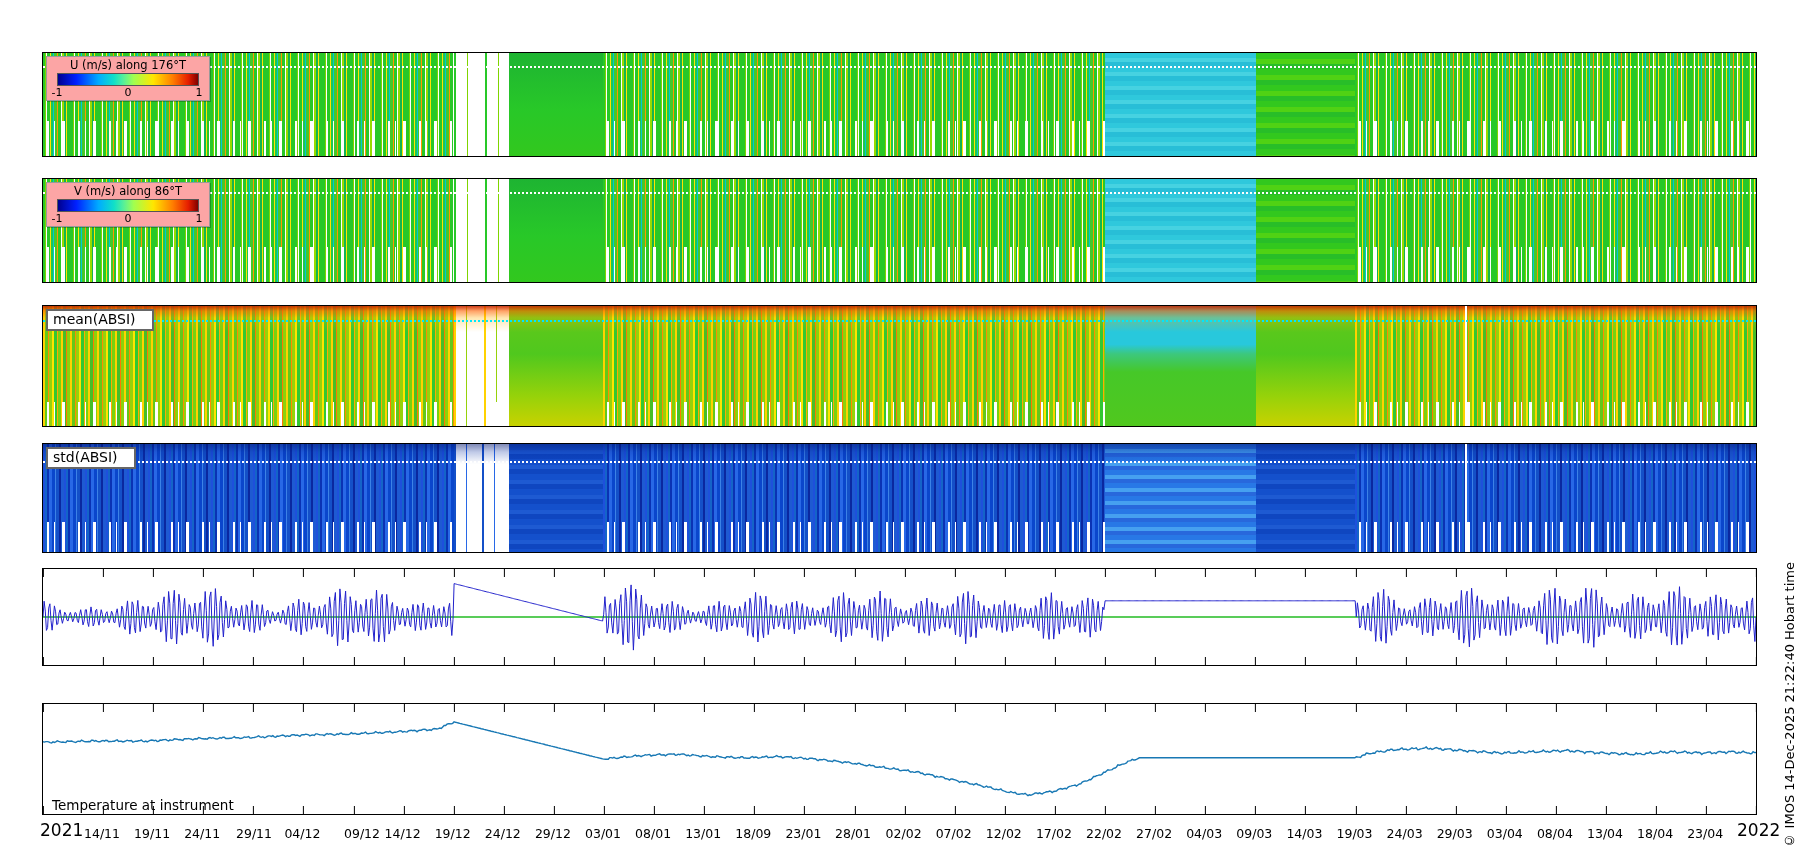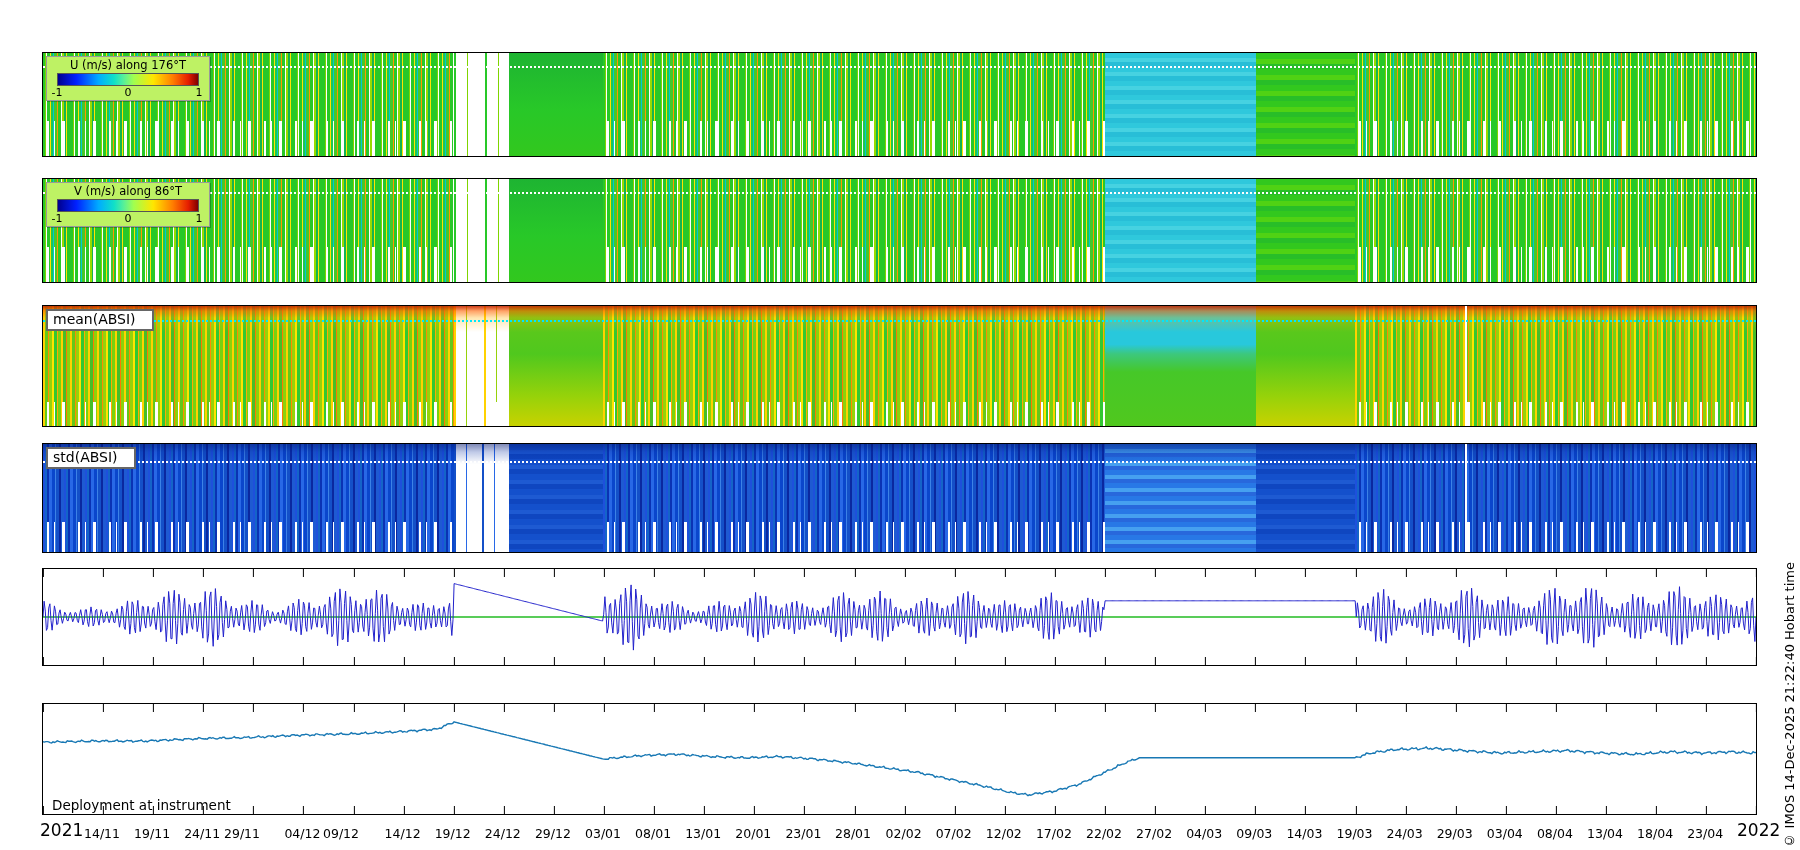--- a/index.html
+++ b/index.html
@@ -46,21 +46,21 @@
     #1450c8 13px 16px,#0a28a0 16px 18px,#1e5ad2 18px 21px);}
   .tex-std-sparse{background:repeating-linear-gradient(90deg,#1450c8 0 2px,rgba(0,0,0,0) 2px 12px,#2868e6 12px 13px,rgba(0,0,0,0) 13px 28px);}
   .tex-std-solid{background:repeating-linear-gradient(180deg,#1450cc 0 6px,#1e5ad2 6px 10px,#0f46c0 10px 15px);}
   .tex-std-light{background:repeating-linear-gradient(180deg,#2878e6 0 5px,#46a0f0 5px 9px,#2868dc 9px 13px);}
   .std-overlay{position:absolute;inset:0;pointer-events:none;
     background:linear-gradient(180deg,rgba(0,20,110,0.5) 0px,rgba(0,40,160,0.25) 8px,rgba(0,0,0,0) 20px);}
 
   .surface-line{position:absolute;left:0;right:0;height:0;border-top:2px dotted #fff;z-index:4;}
   .gapline{position:absolute;top:0;bottom:0;width:2px;background:#fff;z-index:3;}
 
-  .legend{position:absolute;left:3px;top:3px;width:162px;background:#bef264;border:1px solid #999;z-index:6;box-shadow:1px 1px 0 rgba(0,0,0,0.25);}
+  .legend{position:absolute;left:3px;top:3px;width:162px;background:#fca5a5;border:1px solid #999;z-index:6;box-shadow:1px 1px 0 rgba(0,0,0,0.25);}
   .legend-title{font-size:11.5px;text-align:center;padding-top:1px;white-space:nowrap;}
   .cbar{height:11px;margin:1px 10px 0 10px;border:1px solid #555;
     background:linear-gradient(90deg,#00008f 0%,#0020ff 13%,#00acff 29%,#10e0c8 40%,#58f098 47%,#a0ff50 54%,#ffe600 68%,#ff7d00 82%,#e61e00 93%,#800000 100%);}
   .cbar-labels{position:relative;height:14px;margin:0 10px;font-size:11px;}
   .cbar-labels span{position:absolute;transform:translateX(-50%);}
 
   .panel-label{position:absolute;left:3px;top:3px;background:#fff;border:2px solid #666;font-size:14px;padding:0 16px 2px 5px;z-index:6;white-space:nowrap;}
   .temp-label{position:absolute;left:9px;bottom:1px;font-size:13.5px;z-index:6;background:transparent;}
   .ytickline{position:absolute;right:100%;width:5px;height:1px;background:#000;}
 
@@ -209,44 +209,44 @@
       <div class="ytickline" style="top: 93.48%;"></div>
     </div>
 
 
   <div class="panel" id="panel-temp">
     <div class="xticks xticks-top"></div>
     <svg class="chart-svg" id="temp-svg" viewBox="0 0 1713 110" preserveAspectRatio="none">
       <polyline id="temp-line" fill="none" stroke-width="1.4" points="0.0,37.7 1.4,38.1 2.9,37.6 4.3,37.6 5.7,37.8 7.1,38.7 8.6,39.1 10.0,37.9 11.4,38.4 12.8,37.9 14.3,36.8 15.7,37.4 17.1,37.8 18.6,38.3 20.0,38.0 21.4,38.4 22.8,38.5 24.3,36.8 25.7,37.2 27.1,37.3 28.6,37.0 30.0,37.7 31.4,38.1 32.8,38.5 34.3,37.4 35.7,37.2 37.1,37.5 38.5,36.2 40.0,36.9 41.4,37.6 42.8,37.7 44.3,37.7 45.7,37.5 47.1,37.8 48.5,36.3 50.0,36.2 51.4,37.2 52.8,36.6 54.2,37.4 55.7,37.8 57.1,37.8 58.5,37.0 60.0,36.4 61.4,37.1 62.8,36.2 64.2,36.5 65.7,37.8 67.1,37.5 68.5,37.6 69.9,37.2 71.4,37.2 72.8,36.4 74.2,35.9 75.7,37.4 77.1,37.1 78.5,37.3 79.9,38.0 81.4,37.5 82.8,36.9 84.2,36.2 85.7,36.8 87.1,36.7 88.5,36.5 89.9,38.1 91.4,37.7 92.8,37.2 94.2,37.2 95.6,36.8 97.1,36.5 98.5,36.0 99.9,37.4 101.4,37.7 102.8,37.1 104.2,37.9 105.6,37.2 107.1,36.4 108.5,36.0 109.9,36.3 111.3,36.7 112.8,36.2 114.2,37.5 115.6,37.4 117.1,36.1 118.5,36.3 119.9,35.8 121.3,35.6 122.8,35.5 124.2,36.3 125.6,37.0 127.0,35.9 128.5,36.4 129.9,36.1 131.3,34.8 132.8,35.0 134.2,35.2 135.6,35.8 137.0,35.5 138.5,36.0 139.9,36.4 141.3,34.7 142.8,34.8 144.2,34.8 145.6,34.4 147.0,34.8 148.5,35.2 149.9,36.0 151.3,35.0 152.7,34.7 154.2,35.0 155.6,33.6 157.0,33.9 158.5,34.6 159.9,34.8 161.3,35.0 162.7,34.8 164.2,35.3 165.6,33.9 167.0,33.5 168.4,34.3 169.9,33.7 171.3,34.3 172.7,34.8 174.2,35.1 175.6,34.5 177.0,33.6 178.4,34.3 179.9,33.2 181.3,33.2 182.7,34.5 184.1,34.4 185.6,34.5 187.0,34.2 188.4,34.3 189.9,33.5 191.3,32.6 192.7,33.8 194.1,33.6 195.6,33.7 197.0,34.6 198.4,34.3 199.8,33.8 201.3,32.9 202.7,33.3 204.1,33.1 205.6,32.6 207.0,34.1 208.4,34.0 209.8,33.6 211.3,33.5 212.7,33.1 214.1,32.7 215.6,31.8 217.0,32.9 218.4,33.3 219.8,32.7 221.3,33.7 222.7,33.3 224.1,32.5 225.5,31.9 227.0,31.9 228.4,32.4 229.8,31.7 231.3,32.9 232.7,33.3 234.1,32.1 235.5,32.3 237.0,31.8 238.4,31.4 239.8,31.0 241.2,31.7 242.7,32.7 244.1,31.7 245.5,32.2 247.0,32.2 248.4,30.9 249.8,30.8 251.2,30.8 252.7,31.4 254.1,31.1 255.5,31.6 256.9,32.4 258.4,30.9 259.8,30.8 261.2,30.8 262.7,30.2 264.1,30.4 265.5,30.8 266.9,31.9 268.4,31.2 269.8,30.9 271.2,31.4 272.7,29.9 274.1,29.9 275.5,30.4 276.9,30.7 278.4,30.9 279.8,30.9 281.2,31.7 282.6,30.4 284.1,29.6 285.5,30.3 286.9,29.7 288.4,30.0 289.8,30.6 291.2,31.2 292.6,30.8 294.1,29.9 295.5,30.5 296.9,29.5 298.3,29.0 299.8,30.2 301.2,30.3 302.6,30.5 304.1,30.4 305.5,30.6 306.9,29.9 308.3,28.7 309.8,29.7 311.2,29.5 312.6,29.4 314.0,30.3 315.5,30.3 316.9,30.0 318.3,29.0 319.8,29.2 321.2,28.9 322.6,28.1 324.0,29.5 325.5,29.7 326.9,29.4 328.3,29.4 329.8,29.1 331.2,28.8 332.6,27.5 334.0,28.3 335.5,28.9 336.9,28.3 338.3,29.3 339.7,29.2 341.2,28.6 342.6,27.8 344.0,27.6 345.5,28.0 346.9,27.2 348.3,28.3 349.7,29.0 351.2,28.1 352.6,28.2 354.0,27.8 355.4,27.3 356.9,26.7 358.3,27.0 359.7,28.2 361.2,27.4 362.6,27.9 364.0,28.1 365.4,26.9 366.9,26.5 368.3,26.2 369.7,26.7 371.2,26.3 372.6,26.7 374.0,27.8 375.4,26.6 376.9,26.2 378.3,26.2 379.7,25.4 381.1,25.3 382.6,25.5 384.0,26.6 385.4,26.1 386.9,25.8 388.3,26.4 389.7,25.0 391.1,24.5 392.6,24.7 394.0,25.0 395.4,24.7 396.8,24.0 398.3,24.5 399.7,23.0 401.1,21.5 402.6,21.5 404.0,20.2 405.4,19.8 406.8,19.7 408.3,19.9 409.7,19.3 411.1,17.8 412.5,18.3 414.0,18.6 415.4,19.0 416.8,19.4 418.3,19.7 419.7,20.1 421.1,20.4 422.5,20.8 424.0,21.1 425.4,21.5 426.8,21.8 428.3,22.2 429.7,22.6 431.1,22.9 432.5,23.3 434.0,23.6 435.4,24.0 436.8,24.3 438.2,24.7 439.7,25.0 441.1,25.4 442.5,25.7 444.0,26.1 445.4,26.5 446.8,26.8 448.2,27.2 449.7,27.5 451.1,27.9 452.5,28.2 453.9,28.6 455.4,28.9 456.8,29.3 458.2,29.7 459.7,30.0 461.1,30.4 462.5,30.7 463.9,31.1 465.4,31.4 466.8,31.8 468.2,32.1 469.6,32.5 471.1,32.8 472.5,33.2 473.9,33.6 475.4,33.9 476.8,34.3 478.2,34.6 479.6,35.0 481.1,35.3 482.5,35.7 483.9,36.0 485.3,36.4 486.8,36.8 488.2,37.1 489.6,37.5 491.1,37.8 492.5,38.2 493.9,38.5 495.3,38.9 496.8,39.2 498.2,39.6 499.6,39.9 501.1,40.3 502.5,40.7 503.9,41.0 505.3,41.4 506.8,41.7 508.2,42.1 509.6,42.4 511.0,42.8 512.5,43.1 513.9,43.5 515.3,43.9 516.8,44.2 518.2,44.6 519.6,44.9 521.0,45.3 522.5,45.6 523.9,46.0 525.3,46.3 526.7,46.7 528.2,47.0 529.6,47.4 531.0,47.8 532.5,48.1 533.9,48.5 535.3,48.8 536.7,49.2 538.2,49.5 539.6,49.9 541.0,50.2 542.4,50.6 543.9,51.0 545.3,51.3 546.7,51.7 548.2,52.0 549.6,52.4 551.0,52.7 552.4,53.1 553.9,53.4 555.3,53.8 556.7,54.1 558.2,54.5 559.6,54.9 561.0,55.1 562.4,55.3 563.9,55.2 565.3,55.2 566.7,53.6 568.1,53.6 569.6,54.1 571.0,53.3 572.4,54.1 573.9,54.5 575.3,54.3 576.7,53.6 578.1,53.0 579.6,53.3 581.0,52.0 582.4,52.4 583.8,53.5 585.3,53.0 586.7,53.1 588.1,52.9 589.6,52.6 591.0,51.5 592.4,51.0 593.8,52.1 595.3,51.5 596.7,51.8 598.1,52.6 599.5,51.8 601.0,51.4 602.4,50.7 603.8,51.1 605.3,50.6 606.7,50.5 608.1,52.1 609.5,51.5 611.0,51.3 612.4,51.4 613.8,50.7 615.3,50.2 616.7,49.8 618.1,51.0 619.5,51.0 621.0,50.7 622.4,51.8 623.8,50.9 625.2,50.1 626.7,49.9 628.1,50.0 629.5,50.1 631.0,49.8 632.4,51.2 633.8,51.1 635.2,50.2 636.7,50.7 638.1,50.1 639.5,49.9 640.9,50.0 642.4,51.0 643.8,51.7 645.2,51.0 646.7,52.0 648.1,51.6 649.5,50.5 650.9,50.9 652.4,51.1 653.8,51.6 655.2,51.6 656.7,52.5 658.1,53.0 659.5,51.6 660.9,52.0 662.4,51.9 663.8,51.4 665.2,52.1 666.6,52.7 668.1,53.5 669.5,52.8 670.9,53.0 672.4,53.2 673.8,51.7 675.2,52.2 676.6,52.8 678.1,53.0 679.5,53.4 680.9,53.6 682.3,54.1 683.8,52.7 685.2,52.6 686.6,53.2 688.1,52.4 689.5,53.2 690.9,54.0 692.3,54.3 693.8,53.9 695.2,53.4 696.6,53.9 698.0,52.7 699.5,52.8 700.9,54.1 702.3,53.9 703.8,54.3 705.2,54.2 706.6,54.2 708.0,53.2 709.5,52.5 710.9,53.6 712.3,53.0 713.8,53.2 715.2,54.3 716.6,53.9 718.0,53.6 719.5,52.8 720.9,53.1 722.3,52.5 723.7,52.1 725.2,53.7 726.6,53.4 728.0,53.2 729.5,53.5 730.9,52.9 732.3,52.4 733.7,51.6 735.2,52.6 736.6,52.7 738.0,52.5 739.4,53.9 740.9,53.5 742.3,52.9 743.7,52.7 745.2,52.7 746.6,53.0 748.0,52.6 749.4,54.1 750.9,54.5 752.3,53.7 753.7,54.3 755.1,53.8 756.6,53.4 758.0,53.2 759.4,54.0 760.9,54.9 762.3,54.3 763.7,55.4 765.1,55.4 766.6,54.2 768.0,54.3 769.4,54.3 770.9,54.8 772.3,54.8 773.7,55.8 775.1,56.7 776.6,55.5 778.0,55.8 779.4,55.8 780.8,55.2 782.3,55.6 783.7,56.2 785.1,57.3 786.6,56.9 788.0,57.2 789.4,57.7 790.8,56.3 792.3,56.5 793.7,57.1 795.1,57.3 796.5,57.8 798.0,58.2 799.4,59.2 800.8,58.1 802.3,57.8 803.7,58.5 805.1,57.7 806.5,58.3 808.0,59.2 809.4,59.9 810.8,59.9 812.2,59.6 813.7,60.3 815.1,59.2 816.5,59.1 818.0,60.4 819.4,60.5 820.8,61.1 822.2,61.5 823.7,62.0 825.1,61.4 826.5,60.6 828.0,61.7 829.4,61.4 830.8,61.7 832.2,63.0 833.7,63.3 835.1,63.3 836.5,62.8 837.9,63.2 839.4,62.9 840.8,62.3 842.2,64.0 843.7,64.3 845.1,64.4 846.5,65.1 847.9,65.0 849.4,64.7 850.8,63.9 852.2,64.9 853.6,65.3 855.1,65.0 856.5,66.6 857.9,66.8 859.4,66.4 860.8,66.1 862.2,66.2 863.6,66.5 865.1,65.9 866.5,67.4 867.9,68.2 869.3,67.7 870.8,68.4 872.2,68.2 873.6,67.8 875.1,67.5 876.5,68.2 877.9,69.5 879.3,69.1 880.8,70.4 882.2,71.0 883.6,70.1 885.1,70.2 886.5,70.3 887.9,70.8 889.3,70.8 890.8,71.9 892.2,73.3 893.6,72.4 895.0,72.9 896.5,73.1 897.9,72.5 899.3,72.8 900.8,73.4 902.2,74.7 903.6,74.6 905.0,75.1 906.5,76.1 907.9,74.9 909.3,75.0 910.7,75.5 912.2,75.8 913.6,76.4 915.0,77.0 916.5,78.4 917.9,77.7 919.3,77.4 920.7,78.2 922.2,77.5 923.6,77.9 925.0,78.8 926.4,79.8 927.9,80.1 929.3,79.9 930.7,80.9 932.2,80.0 933.6,79.6 935.0,80.8 936.4,81.0 937.9,81.7 939.3,82.3 940.7,83.2 942.2,82.9 943.6,82.0 945.0,83.2 946.4,82.9 947.9,83.0 949.3,84.5 950.7,85.1 952.1,85.5 953.6,85.2 955.0,85.8 956.4,85.6 957.9,84.8 959.3,86.4 960.7,86.9 962.1,87.3 963.6,88.1 965.0,88.4 966.4,88.5 967.8,87.5 969.3,88.3 970.7,88.7 972.1,88.3 973.6,89.8 975.0,90.3 976.4,90.2 977.8,89.9 979.3,89.8 980.7,90.1 982.1,89.3 983.5,90.5 985.0,91.6 986.4,90.8 987.8,91.2 989.3,90.7 990.7,90.0 992.1,89.0 993.5,88.9 995.0,89.7 996.4,88.8 997.8,89.5 999.3,90.0 1000.7,88.8 1002.1,88.4 1003.5,87.8 1005.0,87.8 1006.4,87.1 1007.8,87.4 1009.2,88.6 1010.7,87.5 1012.1,87.2 1013.5,87.0 1015.0,85.6 1016.4,84.9 1017.8,84.5 1019.2,85.2 1020.7,84.6 1022.1,84.3 1023.5,84.9 1024.9,83.3 1026.4,82.4 1027.8,82.1 1029.2,81.6 1030.7,81.4 1032.1,81.1 1033.5,82.1 1034.9,81.0 1036.4,80.0 1037.8,79.9 1039.2,78.1 1040.6,77.3 1042.1,77.0 1043.5,77.1 1044.9,76.7 1046.4,75.5 1047.8,75.8 1049.2,74.2 1050.6,72.5 1052.1,72.5 1053.5,71.7 1054.9,71.4 1056.4,70.9 1057.8,71.1 1059.2,70.2 1060.6,68.3 1062.1,68.3 1063.5,67.0 1064.9,65.8 1066.3,66.1 1067.8,65.9 1069.2,65.6 1070.6,64.3 1072.1,64.0 1073.5,63.0 1074.9,60.9 1076.3,61.2 1077.8,60.8 1079.2,60.1 1080.6,60.0 1082.0,59.6 1083.5,59.0 1084.9,57.1 1086.3,56.9 1087.8,56.6 1089.2,55.3 1090.6,56.0 1092.0,56.0 1093.5,55.4 1094.9,54.6 1096.3,53.8 1097.7,53.8 1099.2,53.8 1100.6,53.8 1102.0,53.8 1103.5,53.8 1104.9,53.8 1106.3,53.8 1107.7,53.8 1109.2,53.8 1110.6,53.8 1112.0,53.8 1113.5,53.8 1114.9,53.8 1116.3,53.8 1117.7,53.8 1119.2,53.8 1120.6,53.8 1122.0,53.8 1123.4,53.8 1124.9,53.8 1126.3,53.8 1127.7,53.8 1129.2,53.8 1130.6,53.8 1132.0,53.8 1133.4,53.8 1134.9,53.8 1136.3,53.8 1137.7,53.8 1139.1,53.8 1140.6,53.8 1142.0,53.8 1143.4,53.8 1144.9,53.8 1146.3,53.8 1147.7,53.8 1149.1,53.8 1150.6,53.8 1152.0,53.8 1153.4,53.8 1154.8,53.8 1156.3,53.8 1157.7,53.8 1159.1,53.8 1160.6,53.8 1162.0,53.8 1163.4,53.8 1164.8,53.8 1166.3,53.8 1167.7,53.8 1169.1,53.8 1170.5,53.8 1172.0,53.8 1173.4,53.8 1174.8,53.8 1176.3,53.8 1177.7,53.8 1179.1,53.8 1180.5,53.8 1182.0,53.8 1183.4,53.8 1184.8,53.8 1186.3,53.8 1187.7,53.8 1189.1,53.8 1190.5,53.8 1192.0,53.8 1193.4,53.8 1194.8,53.8 1196.2,53.8 1197.7,53.8 1199.1,53.8 1200.5,53.8 1202.0,53.8 1203.4,53.8 1204.8,53.8 1206.2,53.8 1207.7,53.8 1209.1,53.8 1210.5,53.8 1211.9,53.8 1213.4,53.8 1214.8,53.8 1216.2,53.8 1217.7,53.8 1219.1,53.8 1220.5,53.8 1221.9,53.8 1223.4,53.8 1224.8,53.8 1226.2,53.8 1227.7,53.8 1229.1,53.8 1230.5,53.8 1231.9,53.8 1233.4,53.8 1234.8,53.8 1236.2,53.8 1237.6,53.8 1239.1,53.8 1240.5,53.8 1241.9,53.8 1243.4,53.8 1244.8,53.8 1246.2,53.8 1247.6,53.8 1249.1,53.8 1250.5,53.8 1251.9,53.8 1253.3,53.8 1254.8,53.8 1256.2,53.8 1257.6,53.8 1259.1,53.8 1260.5,53.8 1261.9,53.8 1263.3,53.8 1264.8,53.8 1266.2,53.8 1267.6,53.8 1269.0,53.8 1270.5,53.8 1271.9,53.8 1273.3,53.8 1274.8,53.8 1276.2,53.8 1277.6,53.8 1279.0,53.8 1280.5,53.8 1281.9,53.8 1283.3,53.8 1284.8,53.8 1286.2,53.8 1287.6,53.8 1289.0,53.8 1290.5,53.8 1291.9,53.8 1293.3,53.8 1294.7,53.8 1296.2,53.8 1297.6,53.8 1299.0,53.8 1300.5,53.8 1301.9,53.8 1303.3,53.8 1304.7,53.8 1306.2,53.8 1307.6,53.8 1309.0,53.8 1310.4,53.8 1311.9,53.8 1313.3,52.8 1314.7,53.0 1316.2,53.1 1317.6,53.5 1319.0,51.6 1320.4,51.0 1321.9,51.0 1323.3,49.0 1324.7,49.3 1326.1,49.7 1327.6,49.7 1329.0,49.4 1330.4,49.0 1331.9,49.3 1333.3,47.3 1334.7,46.9 1336.1,47.8 1337.6,47.1 1339.0,47.7 1340.4,48.0 1341.8,48.1 1343.3,46.9 1344.7,45.8 1346.1,46.5 1347.6,45.2 1349.0,45.3 1350.4,46.6 1351.8,46.3 1353.3,46.1 1354.7,45.5 1356.1,45.7 1357.6,44.6 1359.0,43.8 1360.4,45.5 1361.8,45.1 1363.3,45.3 1364.7,46.1 1366.1,45.6 1367.5,44.9 1369.0,43.8 1370.4,44.6 1371.8,44.4 1373.3,43.9 1374.7,45.8 1376.1,45.5 1377.5,44.9 1379.0,44.6 1380.4,44.2 1381.8,43.9 1383.2,43.0 1384.7,44.6 1386.1,45.0 1387.5,44.3 1389.0,45.4 1390.4,44.9 1391.8,44.2 1393.2,43.6 1394.7,44.2 1396.1,44.9 1397.5,44.4 1399.0,46.0 1400.4,46.3 1401.8,45.1 1403.2,45.3 1404.7,44.9 1406.1,44.9 1407.5,44.7 1408.9,45.9 1410.4,47.1 1411.8,46.0 1413.2,46.7 1414.7,46.6 1416.1,45.3 1417.5,45.5 1418.9,45.8 1420.4,46.9 1421.8,46.6 1423.2,47.4 1424.6,48.2 1426.1,46.5 1427.5,46.6 1428.9,46.7 1430.4,46.5 1431.8,46.9 1433.2,47.6 1434.6,48.9 1436.1,47.9 1437.5,47.7 1438.9,48.3 1440.3,46.8 1441.8,47.1 1443.2,47.9 1444.6,48.6 1446.1,48.8 1447.5,48.8 1448.9,49.7 1450.3,48.2 1451.8,47.6 1453.2,48.7 1454.6,48.2 1456.0,48.9 1457.5,49.5 1458.9,50.1 1460.3,49.4 1461.8,48.2 1463.2,49.0 1464.6,47.8 1466.0,47.6 1467.5,49.0 1468.9,49.1 1470.3,49.2 1471.8,48.8 1473.2,49.1 1474.6,48.1 1476.0,46.8 1477.5,48.2 1478.9,48.0 1480.3,48.1 1481.7,49.0 1483.2,48.9 1484.6,48.5 1486.0,47.1 1487.5,47.7 1488.9,47.4 1490.3,46.7 1491.7,48.4 1493.2,48.5 1494.6,48.2 1496.0,48.0 1497.4,47.6 1498.9,47.3 1500.3,46.0 1501.7,47.2 1503.2,47.9 1504.6,47.2 1506.0,48.3 1507.4,48.0 1508.9,47.2 1510.3,46.3 1511.7,46.4 1513.1,47.0 1514.6,46.1 1516.0,47.5 1517.4,48.2 1518.9,47.0 1520.3,47.0 1521.7,46.4 1523.1,46.2 1524.6,45.5 1526.0,46.4 1527.4,47.9 1528.9,47.0 1530.3,47.7 1531.7,47.9 1533.1,46.7 1534.6,46.5 1536.0,46.6 1537.4,47.6 1538.8,47.4 1540.3,48.1 1541.7,49.4 1543.1,47.9 1544.6,47.8 1546.0,47.8 1547.4,47.5 1548.8,47.6 1550.3,48.1 1551.7,49.8 1553.1,49.1 1554.5,48.9 1556.0,49.6 1557.4,48.1 1558.8,48.0 1560.3,48.5 1561.7,49.2 1563.1,49.5 1564.5,49.5 1566.0,50.7 1567.4,49.4 1568.8,48.5 1570.3,49.2 1571.7,48.7 1573.1,49.1 1574.5,49.7 1576.0,50.7 1577.4,50.5 1578.8,49.4 1580.2,50.2 1581.7,49.1 1583.1,48.6 1584.5,49.8 1586.0,50.2 1587.4,50.7 1588.8,50.4 1590.2,51.0 1591.7,50.4 1593.1,48.8 1594.5,49.9 1595.9,49.6 1597.4,49.5 1598.8,50.4 1600.2,50.6 1601.7,50.5 1603.1,49.0 1604.5,49.3 1605.9,49.0 1607.4,47.8 1608.8,49.3 1610.2,49.7 1611.6,49.5 1613.1,49.3 1614.5,49.0 1615.9,48.7 1617.4,47.1 1618.8,47.9 1620.2,48.6 1621.6,47.9 1623.1,49.0 1624.5,49.0 1625.9,48.4 1627.3,47.3 1628.8,47.2 1630.2,47.8 1631.6,46.8 1633.1,48.2 1634.5,49.3 1635.9,48.5 1637.3,48.6 1638.8,48.2 1640.2,48.0 1641.6,47.1 1643.1,47.6 1644.5,49.2 1645.9,48.4 1647.3,49.2 1648.8,49.7 1650.2,48.6 1651.6,48.1 1653.0,47.8 1654.5,48.7 1655.9,48.3 1657.3,48.9 1658.8,50.5 1660.2,49.3 1661.6,49.0 1663.0,48.9 1664.5,48.2 1665.9,48.0 1667.3,48.0 1668.7,49.6 1670.2,49.1 1671.6,48.7 1673.0,49.6 1674.5,48.1 1675.9,47.5 1677.3,47.5 1678.7,48.0 1680.2,48.3 1681.6,48.1 1683.0,49.5 1684.4,48.5 1685.9,47.2 1687.3,47.7 1688.7,47.1 1690.2,47.3 1691.6,47.7 1693.0,49.0 1694.4,49.2 1695.9,48.1 1697.3,49.0 1698.7,48.1 1700.2,47.1 1701.6,48.1 1703.0,48.5 1704.4,49.1 1705.9,48.9 1707.3,49.8 1708.7,49.5 1710.1,47.7 1711.6,48.6 1713.0,48.5" stroke="#1878b4"></polyline>
     </svg>
     <div class="xticks xticks-bottom"></div>
-    <div class="temp-label">Deployment at instrument</div>
+    <div class="temp-label">Temperature at instrument</div>
   <div class="ytickline" style="top: 3.26%;"></div>
       <div class="ytickline" style="top: 25%;"></div>
       <div class="ytickline" style="top: 46.74%;"></div>
       <div class="ytickline" style="top: 68.48%;"></div>
       <div class="ytickline" style="top: 90.22%;"></div>
     </div>
 
   <div class="year" id="year-left">2021</div>
   <div class="xaxis" id="xaxis-dates">
       <span class="xdate" style="left: 60px;">14/11</span>
       <span class="xdate" style="left: 110.1px;">19/11</span>
       <span class="xdate" style="left: 160.2px;">24/11</span>
-      <span class="xdate" style="left: 200px;">29/11</span>
+      <span class="xdate" style="left: 212px;">29/11</span>
       <span class="xdate" style="left: 260.4px;">04/12</span>
-      <span class="xdate" style="left: 299px;">09/12</span>
+      <span class="xdate" style="left: 320px;">09/12</span>
       <span class="xdate" style="left: 360.6px;">14/12</span>
       <span class="xdate" style="left: 410.7px;">19/12</span>
       <span class="xdate" style="left: 460.8px;">24/12</span>
       <span class="xdate" style="left: 510.9px;">29/12</span>
       <span class="xdate" style="left: 561px;">03/01</span>
       <span class="xdate" style="left: 611.1px;">08/01</span>
       <span class="xdate" style="left: 661.2px;">13/01</span>
-      <span class="xdate" style="left: 711.3px;">20/01</span>
+      <span class="xdate" style="left: 711.3px;">18/09</span>
       <span class="xdate" style="left: 761.4px;">23/01</span>
       <span class="xdate" style="left: 811px; text-align: center;">28/01</span>
       <span class="xdate" style="left: 861.6px;">02/02</span>
       <span class="xdate" style="left: 911.7px;">07/02</span>
       <span class="xdate" style="left: 961.8px;">12/02</span>
       <span class="xdate" style="left: 1011.9px;">17/02</span>
       <span class="xdate" style="left: 1062px;">22/02</span>
       <span class="xdate" style="left: 1112.1px;">27/02</span>
       <span class="xdate" style="left: 1162.2px;">04/03</span>
       <span class="xdate" style="left: 1212.3px;">09/03</span>

